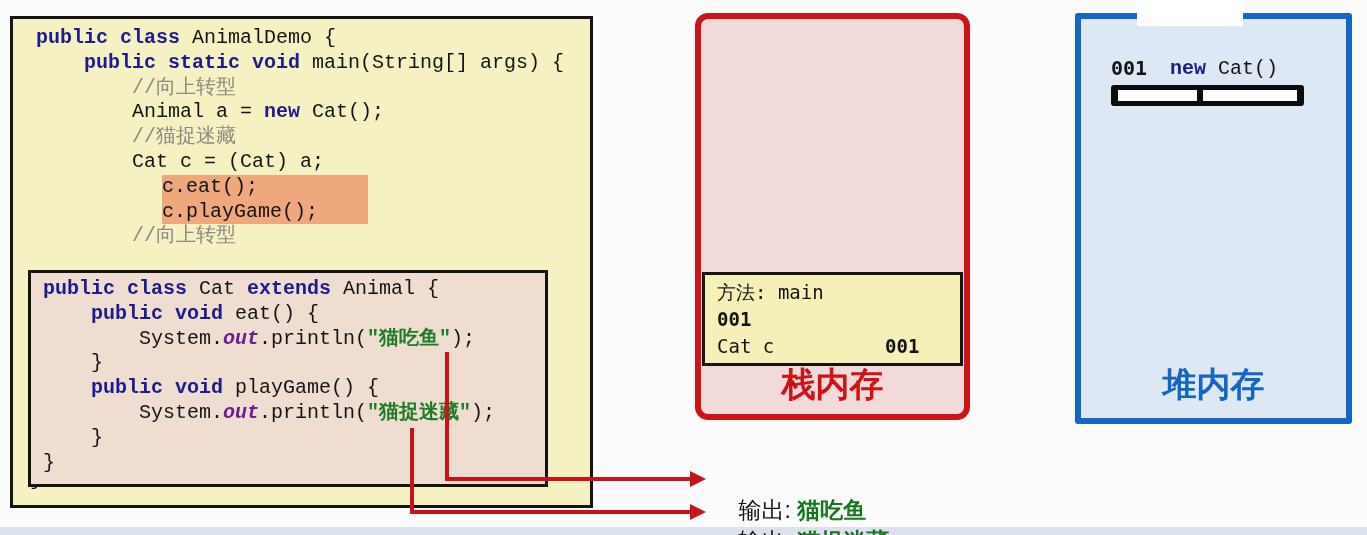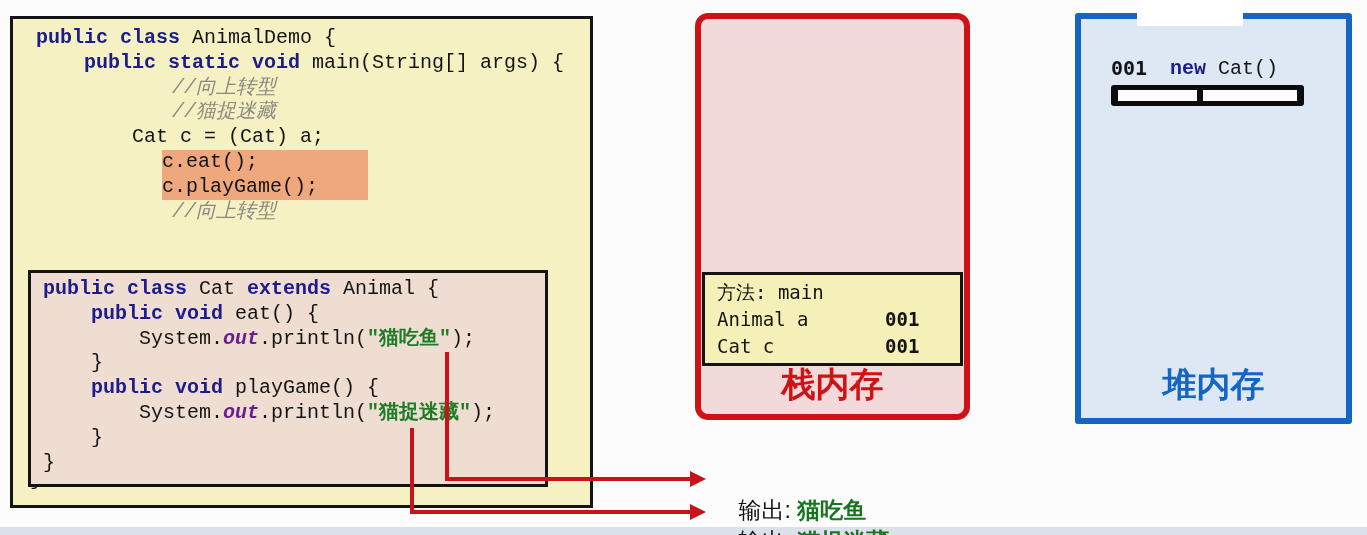--- a/index.html
+++ b/index.html
@@ -23,21 +23,21 @@
     padding:7px 12px 0 23px; z-index:1;
   }
   #cat-code-box{
     left:28px;top:270px;width:520px;height:217px;
     background:var(--cat-bg);border:3px solid #141414;
     padding:4px 0 0 12px; z-index:3;
   }
   .code-line{height:24.8px;line-height:24.8px;font-size:20px;white-space:pre;}
   .kw{color:var(--kw);font-weight:bold;}
   .pl{color:var(--pl);}
-  .cm{color:var(--cm);font-style:italic;margin-left:40px;}
+  .cm{color:var(--cm);}
   .str{color:var(--str);font-weight:bold;}
   .out{color:var(--outp);font-weight:bold;font-style:italic;}
   .hl{background:var(--hl);display:inline-block;min-width:206px;margin-left:30px;}
   #outer-closing-brace{
     left:30px;top:468px;z-index:2;font-size:20px;color:var(--pl);
   }
   
   #stack-box{
     left:695px;top:13px;width:275px;height:407px;
     border:6px solid var(--stack-border);background:var(--stack-fill);
@@ -99,20 +99,21 @@
 </style>
 </head>
 <body>
 
 <div id="canvas">
 
   <div id="main-code-box" class="abs">
       <div class="code-line" style="padding-left: 0px;"><span><span class="kw">public class</span><span class="pl"> AnimalDemo {</span></span></div>
       <div class="code-line" style="padding-left: 48px;"><span><span class="kw">public static void</span><span class="pl"> main(String[] args) {</span></span></div>
       <div class="code-line" style="padding-left: 96px;"><span><span class="cm">//向上转型</span></span></div>
+      <div class="code-line" style="padding-left: 96px;"><span><span class="pl">Animal a = </span><span class="kw">new</span><span class="pl"> Cat();</span></span></div>
       <div class="code-line" style="padding-left: 96px;"><span><span class="cm">//猫捉迷藏</span></span></div>
       <div class="code-line" style="padding-left: 96px;"><span><span class="pl">Cat c = (Cat) a;</span></span></div>
       <div class="code-line" style="padding-left: 96px;"><span class="hl"><span class="pl">c.eat();</span></span></div>
       <div class="code-line" style="padding-left: 96px;"><span class="hl"><span class="pl">c.playGame();</span></span></div>
       <div class="code-line" style="padding-left: 96px;"><span><span class="cm">//向上转型</span></span></div>
     </div>
 
   <span id="outer-closing-brace" class="abs">}</span>
 
   <div id="cat-code-box" class="abs">
@@ -125,21 +126,20 @@
       <div class="code-line" style="padding-left: 48px;"><span><span class="pl">}</span></span></div>
       <div class="code-line" style="padding-left: 0px;"><span><span class="pl">}</span></span></div>
     </div>
 
   <div id="stack-box" class="abs">
     <div id="stack-frame">
       <div class="frame-line">
         <span>方法: main</span>
       </div>
       <div class="frame-line">
-        <span class="var-name">Animal a</span>
         <span class="var-value">001</span>
       </div>
       <div class="frame-line">
         <span class="var-name">Cat c</span>
         <span class="var-value">001</span>
       </div>
     </div>
     <div id="stack-label">栈内存</div>
   </div>
 

